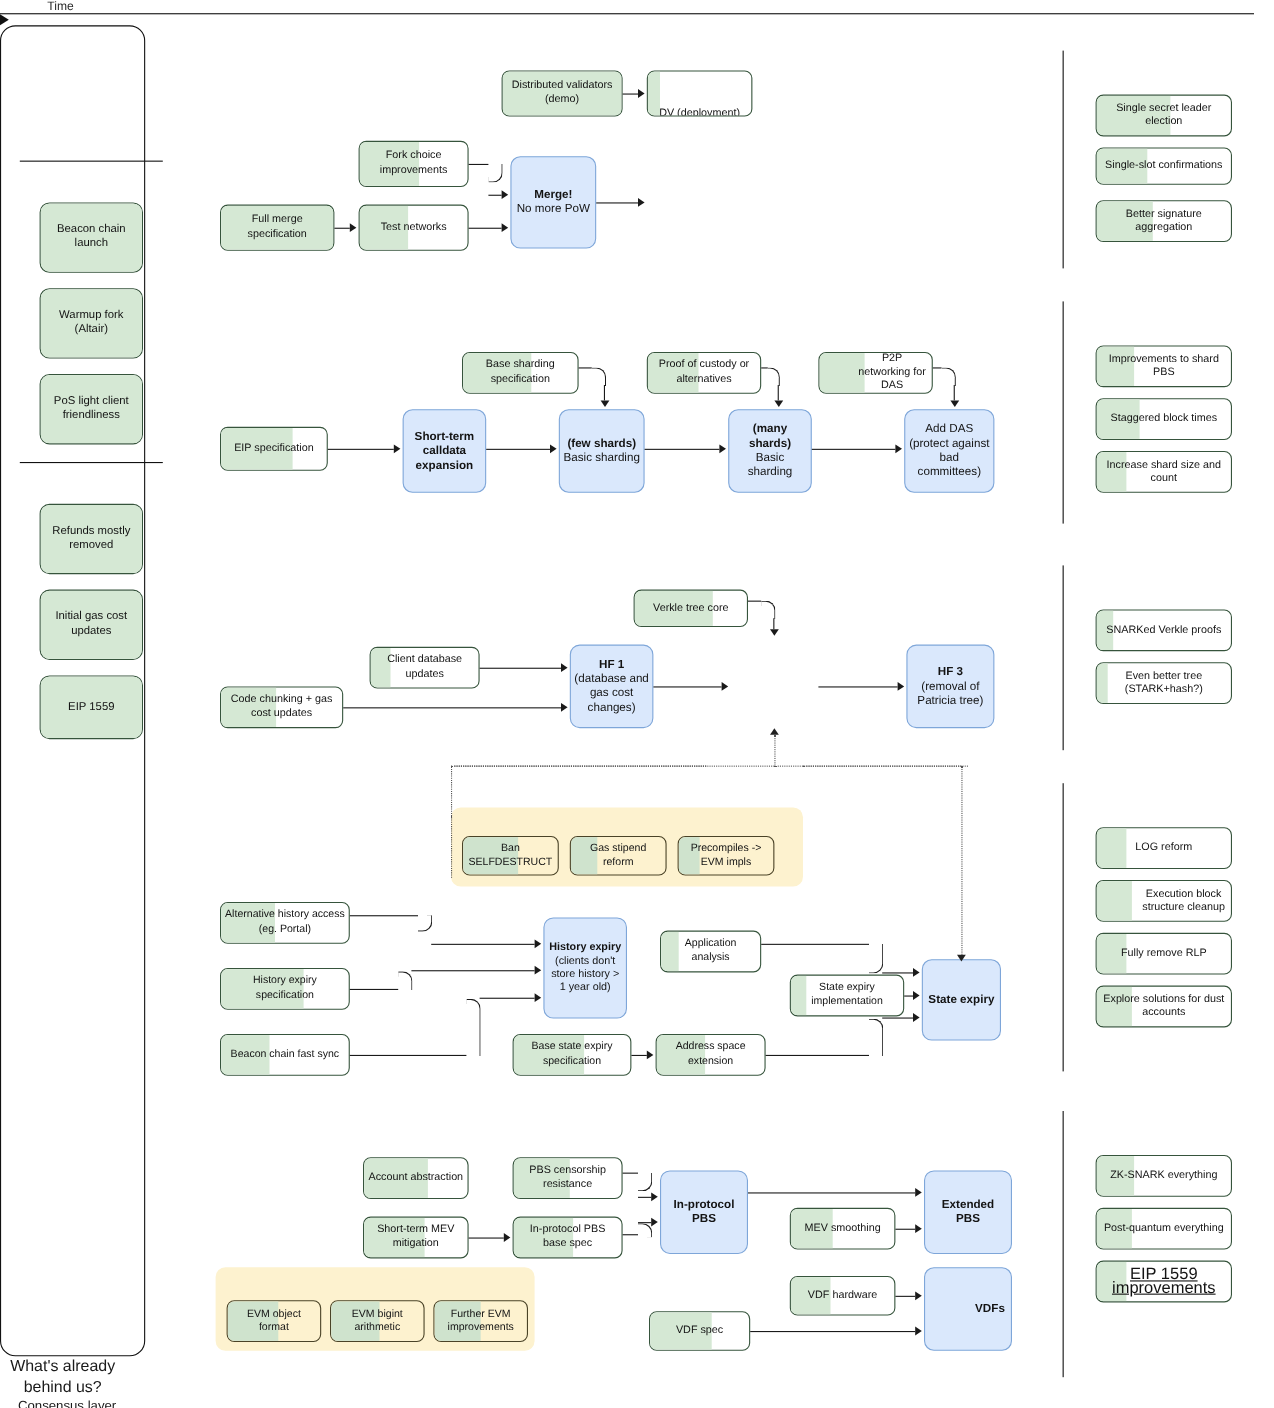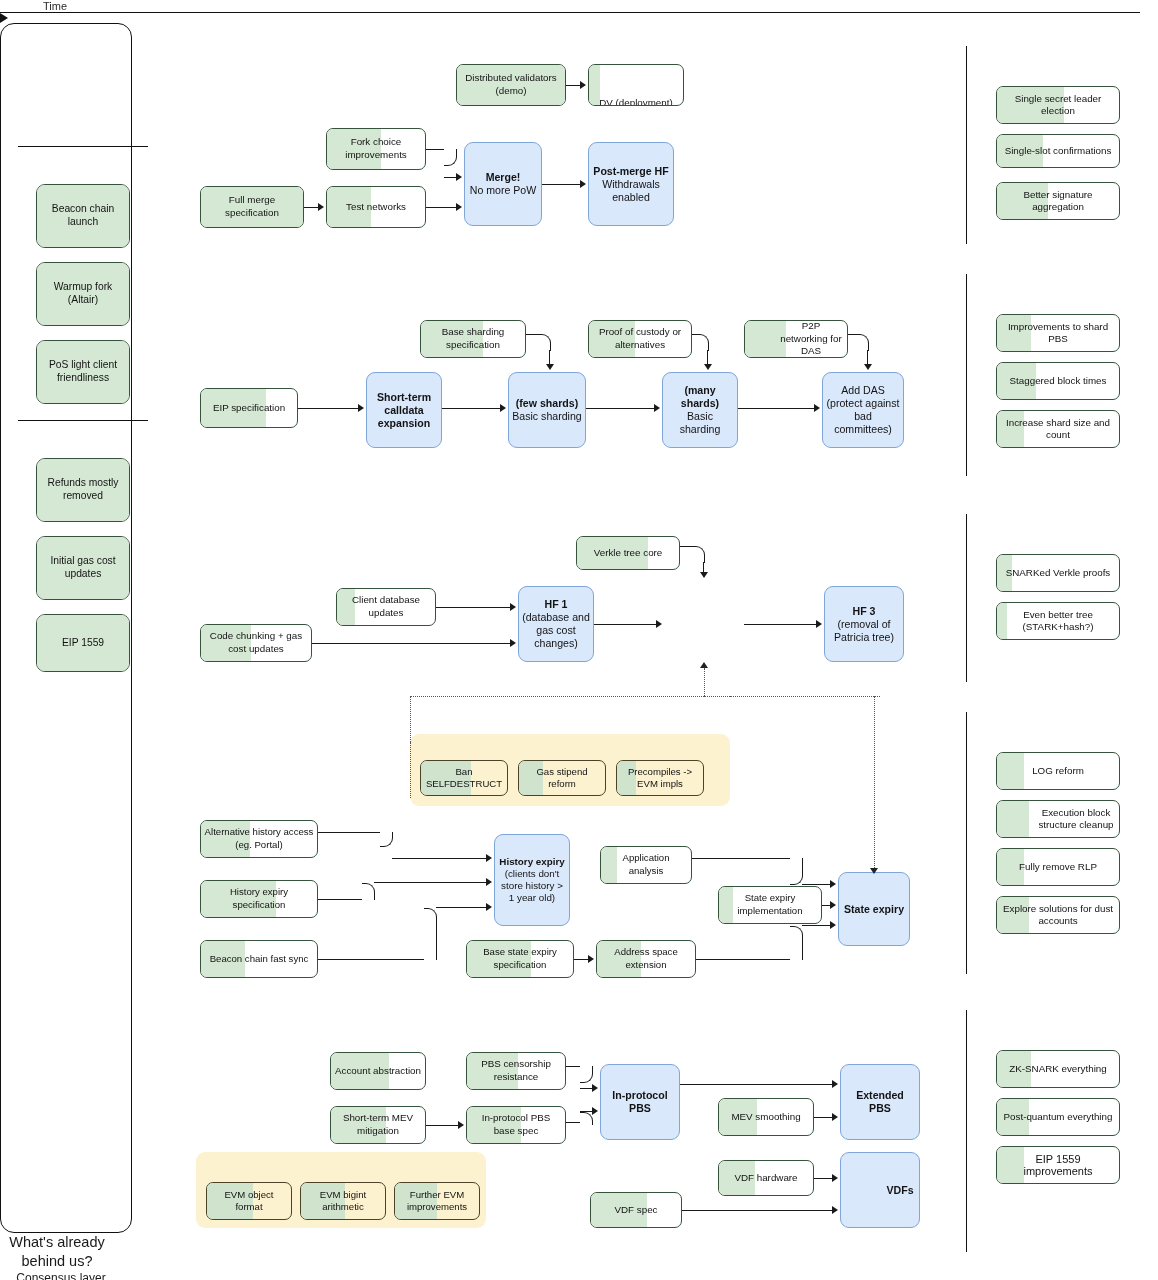--- a/index.html
+++ b/index.html
@@ -170,21 +170,21 @@
     <div class="node" style="left: 996px; top: 1050px; width: 124px; height: 38px;">
       <div class="fill" style="width: 28%;"></div>
       <div class="txt" style="font-size: 9.8px; line-height: 12px;">ZK-SNARK everything</div>
     </div>
     <div class="node" style="left: 996px; top: 1098px; width: 124px; height: 38px;">
       <div class="fill" style="width: 26%;"></div>
       <div class="txt" style="font-size: 9.8px; line-height: 12px;">Post-quantum everything</div>
     </div>
     <div class="node" style="left: 996px; top: 1146px; width: 124px; height: 38px;">
       <div class="fill" style="width: 22%;"></div>
-      <div class="txt" style="font-size: 11px; line-height: 12px;">EIP 1559 improvements</div>
+      <div class="txt" style="font-size: 15px; line-height: 12px; text-decoration: underline;">EIP 1559 improvements</div>
     </div>
     <div class="node" style="left: 456px; top: 64px; width: 110px; height: 42px;">
       <div class="fill" style="width: 100%;"></div>
       <div class="txt" style="font-size: 9.8px;">Distributed validators (demo)</div>
     </div>
     <div class="node" style="left: 588px; top: 64px; width: 96px; height: 42px;">
       <div class="fill" style="width: 12%;"></div>
       <div class="txt" style="font-size: 9.8px; margin-top: 36px;">DV (deployment)</div>
     </div>
     <div class="node" style="left: 326px; top: 128px; width: 100px; height: 42px;">
@@ -194,23 +194,20 @@
     <div class="node" style="left: 200px; top: 186px; width: 104px; height: 42px;">
       <div class="fill" style="width: 100%;"></div>
       <div class="txt" style="font-size: 9.8px;">Full merge specification</div>
     </div>
     <div class="node" style="left: 326px; top: 186px; width: 100px; height: 42px;">
       <div class="fill" style="width: 45%;"></div>
       <div class="txt" style="font-size: 9.8px;">Test networks</div>
     </div>
     <div class="node blue" style="left: 464px; top: 142px; width: 78px; height: 84px;">
       <div class="txt"><b>Merge!</b><br>No more PoW</div>
-    </div>
-    <div class="node blue" style="left: 588px; top: 142px; width: 86px; height: 84px;">
-      <div class="txt"><b>Post-merge HF</b><br>Withdrawals enabled</div>
     </div>
     <div class="ln h" style="left: 566px; top: 85px; width: 14px;"></div>
     <div class="arw" style="left: 580px; top: 81px;"></div>
     <div class="ln h" style="left: 304px; top: 207px; width: 14px;"></div>
     <div class="arw" style="left: 318px; top: 203px;"></div>
     <div class="ln h" style="left: 426px; top: 207px; width: 30px;"></div>
     <div class="arw" style="left: 456px; top: 203px;"></div>
     <div class="ln h" style="left: 426px; top: 149px; width: 18px;"></div>
     <div class="elbow br" style="left: 444px; top: 149px; width: 12px; height: 16px;"></div>
     <div class="ln h" style="left: 444px; top: 177px; width: 12px;"></div>

